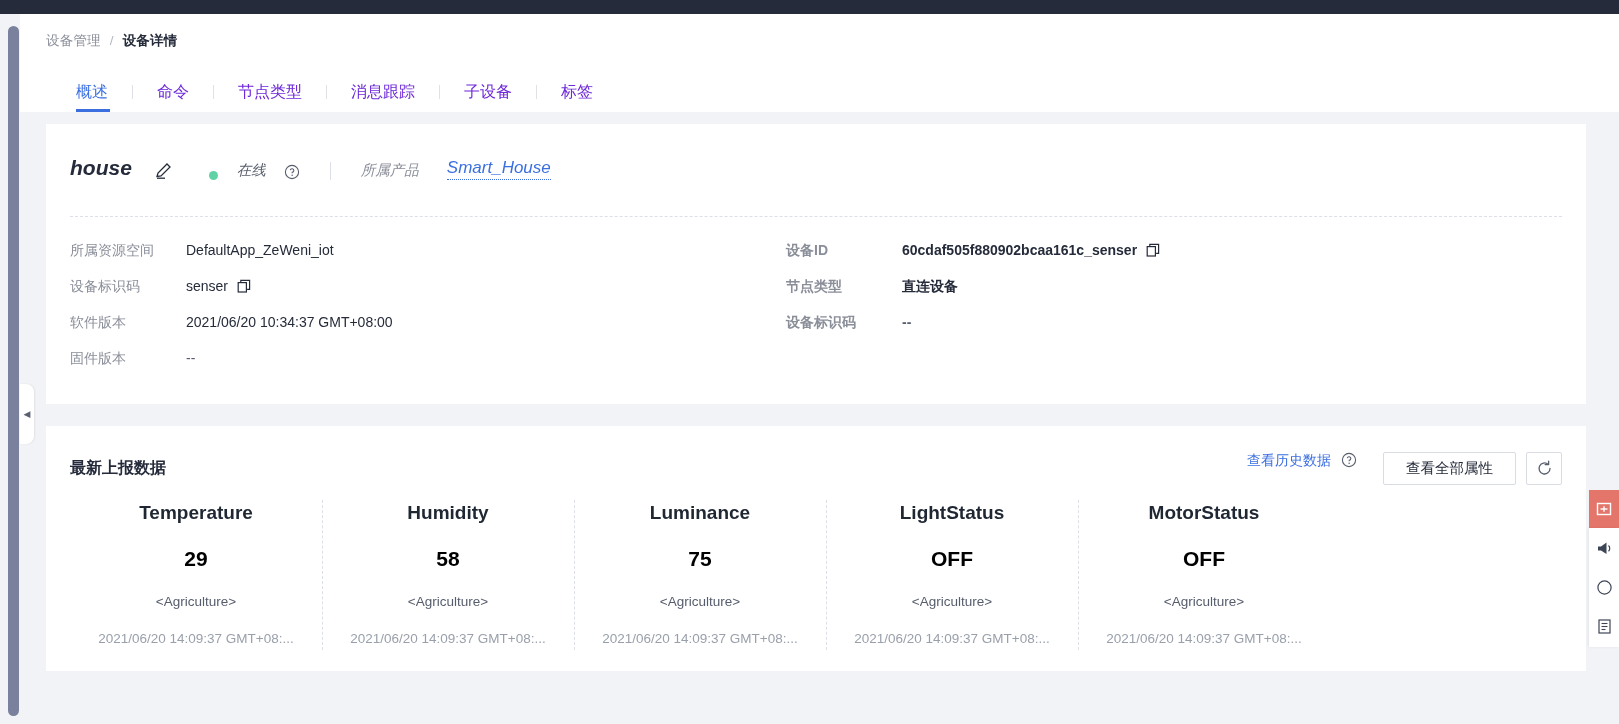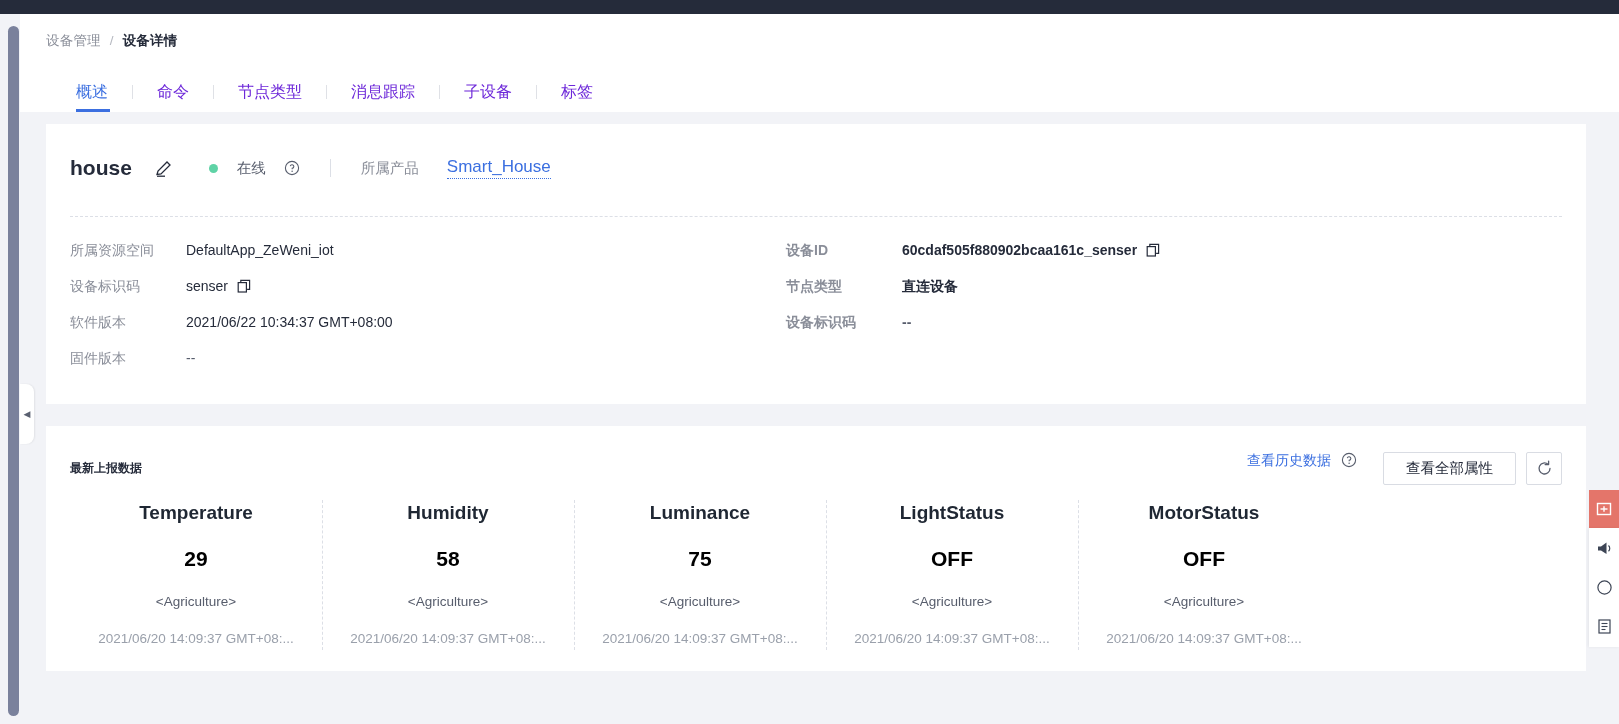--- a/index.html
+++ b/index.html
@@ -68,21 +68,21 @@
     position: absolute; left: 26px;
     width: 1540px;
     background: #ffffff;
   }
   #card-info  { top: 110px; height: 280px; }
   #card-data  { top: 412px; height: 245px; }
 
   
   .devrow {
     position: absolute; top: 32px; left: 24px;
-    display: flex; align-items: center; gap: 10px;
+    display: flex; align-items: flex-end; gap: 10px; font-style: italic;
   }
   .devname { font-size: 21px; font-weight: bold; color: #252b3a; }
   .icon-pencil { margin-left: 12px; cursor: pointer; display: inline-flex; }
   .dot-online {
     width: 9px; height: 9px; border-radius: 50%;
     background: #5fd3a6; margin-left: 26px;
   }
   .online-text { font-size: 14.5px; color: #575d6c; margin-left: 9px; }
   .icon-help { margin-left: 8px; cursor: pointer; display: inline-flex; }
   .vdiv { width: 1px; height: 18px; background: #dcdfe6; margin: 0 20px; }
@@ -116,21 +116,21 @@
   }
   .info-value.muted { color: #575d6c; }
   .copy-ico { cursor: pointer; display: inline-flex; }
   .reset-link { color: #3b6fe0; cursor: pointer; margin-left: 14px; font-size: 14px; }
 
   
   .data-head {
     position: absolute; top: 26px; left: 24px; right: 24px;
     display: flex; align-items: center; justify-content: space-between;
   }
-  .data-title { font-size: 12px; font-weight: bold; color: #252b3a; }
+  .data-title { font-size: 16px; font-weight: bold; color: #252b3a; }
   .head-right { display: flex; align-items: flex-start; gap: 0; }
   .hist-link { font-size: 14px; color: #3b6fe0; cursor: pointer; }
   .hist-help { margin-left: 10px; cursor: pointer; display: inline-flex; }
   .btn {
     height: 33px; padding: 0 22px; margin-left: 26px;
     border: 1px solid #d9dce3; background: #fff;
     font-size: 14.5px; color: #252b3a;
     display: inline-flex; align-items: center; justify-content: center;
     cursor: pointer; border-radius: 2px;
     font-family: "Liberation Sans", sans-serif;
@@ -271,21 +271,21 @@
           <span class="copy-ico">
             <svg width="15" height="15" viewBox="0 0 15 15">
               <rect x="1.2" y="3.6" width="8.2" height="9.4" fill="none" stroke="#252b3a" stroke-width="1.2"></rect>
               <path d="M3.8 3.3 V1.4 H12.6 V10.4 H10.1" fill="none" stroke="#252b3a" stroke-width="1.2"></path>
             </svg>
           </span>
         </span>
       </div>
       <div class="info-row">
         <span class="info-label">软件版本</span>
-        <span class="info-value">2021/06/22 10:34:37 GMT+08:00</span>
+        <span class="info-value">2021/06/20 10:34:37 GMT+08:00</span>
       </div>
       <div class="info-row">
         <span class="info-label">固件版本</span>
         <span class="info-value muted">--</span>
       </div>
     </div>
 
     <div class="info-col right">
       <div class="info-row">
         <span class="info-label">设备ID</span>

